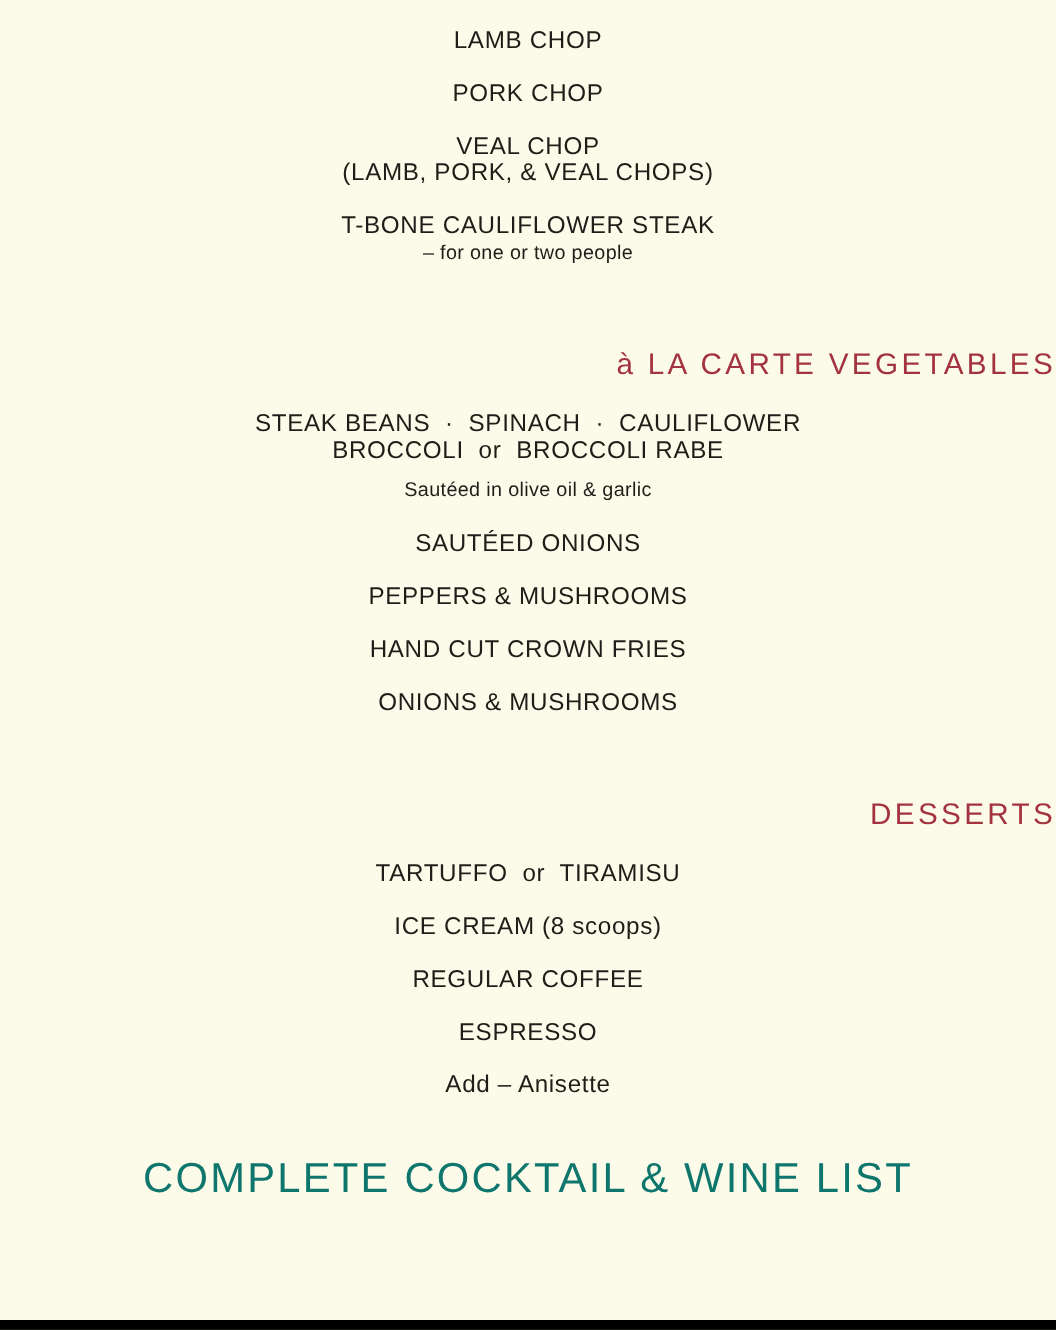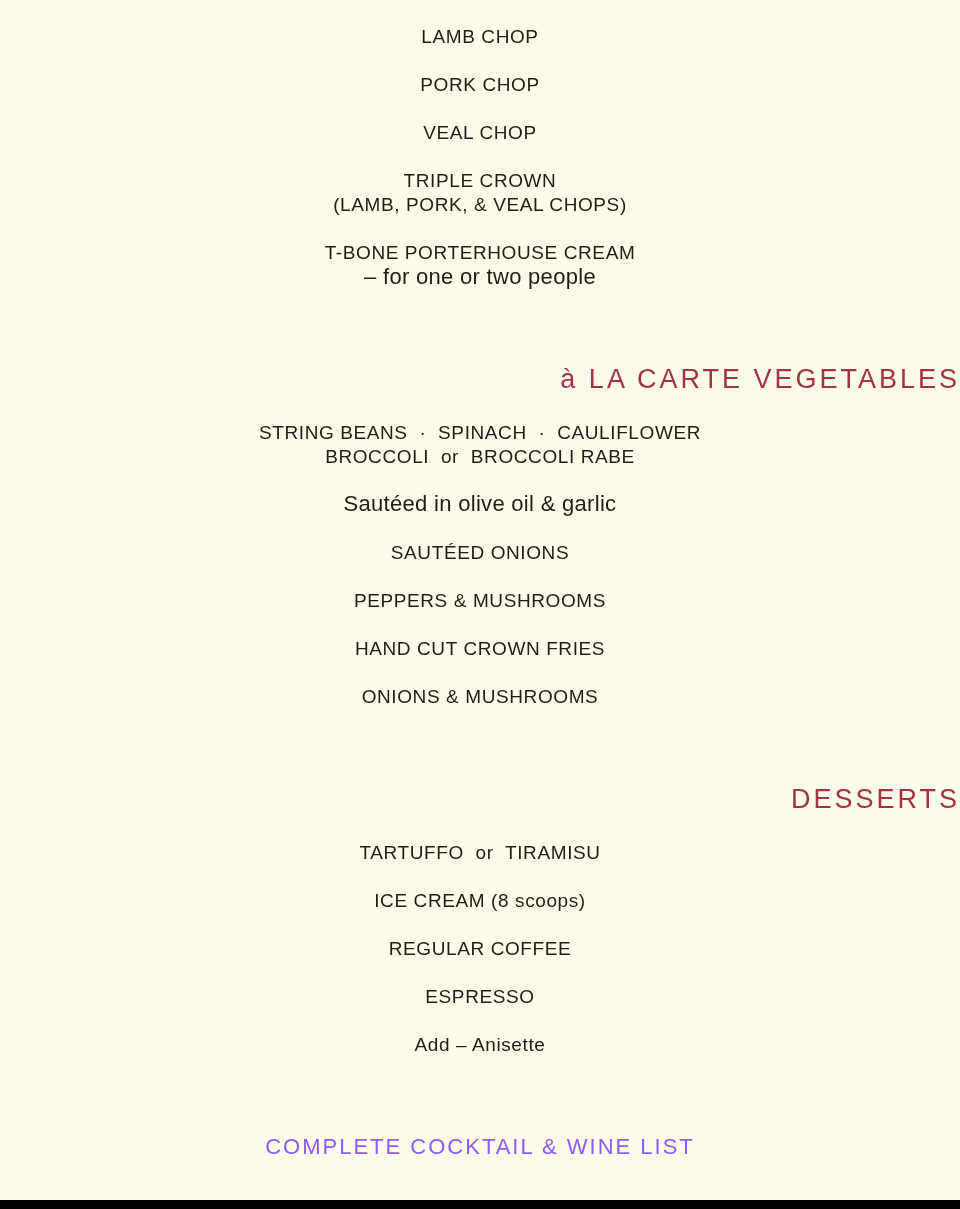--- a/index.html
+++ b/index.html
@@ -14,79 +14,78 @@
     margin: 0 auto;
     background: #FCFBEA;
     overflow: hidden;
     box-sizing: border-box;
     padding-top: 25px;
     text-align: center;
     font-family: "Liberation Sans", sans-serif;
     color: #201D18;
   }
   .item {
-    font-size: 19px;
+    font-size: 22px;
     line-height: 24px;
     letter-spacing: 0.6px;
     margin-top: 24px;
     white-space: pre-wrap;
   }
   .item.first { margin-top: 0; }
   .item.mt0 { margin-top: 0; }
   .note {
-    font-size: 22px;
+    font-size: 18px;
     line-height: 24px;
     letter-spacing: 0.3px;
     margin-top: 0;
     white-space: pre-wrap;
   }
-  .note.m9 { margin-top: 23px; }
+  .note.m9 { margin-top: 12px; }
   .item.m25 { margin-top: 25px; }
   .item.m23 { }
   .heading {
     color: #A3333F;
     font-size: 27px;
     line-height: 36px;
     letter-spacing: 3px;
     margin-top: 72px;
     white-space: pre-wrap;
     text-align: right;
   }
   .footer-line {
-    color: #8b5cf6;
-    font-size: 22px;
+    color: #0f766e;
+    font-size: 38px;
     line-height: 40px;
     letter-spacing: 2px;
-    margin-top: 70px;
+    margin-top: 54px;
     white-space: pre-wrap;
   }
   .bottom-bar {
     position: absolute;
     left: 0;
     right: 0;
     bottom: 0;
     height: 9px;
     background: #000000;
   }
 </style>
 </head>
 <body>
 
 <div class="page">
 
   <div class="item first">LAMB CHOP</div>
   <div class="item">PORK CHOP</div>
   <div class="item">VEAL CHOP</div>
-  <div class="item">TRIPLE CROWN</div>
   <div class="item mt0">(LAMB, PORK, &amp; VEAL CHOPS)</div>
-  <div class="item">T-BONE PORTERHOUSE CREAM</div>
+  <div class="item">T-BONE CAULIFLOWER STEAK</div>
   <div class="note">– for one or two people</div>
 
   <div class="heading">à LA CARTE VEGETABLES</div>
-  <div class="item">STRING BEANS  ·  SPINACH  ·  CAULIFLOWER</div>
+  <div class="item">STEAK BEANS  ·  SPINACH  ·  CAULIFLOWER</div>
   <div class="item mt0">BROCCOLI  or  BROCCOLI RABE</div>
   <div class="note m9">Sautéed in olive oil &amp; garlic</div>
   <div class="item m25">SAUTÉED ONIONS</div>
   <div class="item">PEPPERS &amp; MUSHROOMS</div>
   <div class="item">HAND CUT CROWN FRIES</div>
   <div class="item">ONIONS &amp; MUSHROOMS</div>
 
   <div class="heading">DESSERTS</div>
   <div class="item m23">TARTUFFO  or  TIRAMISU</div>
   <div class="item">ICE CREAM (8 scoops)</div>

